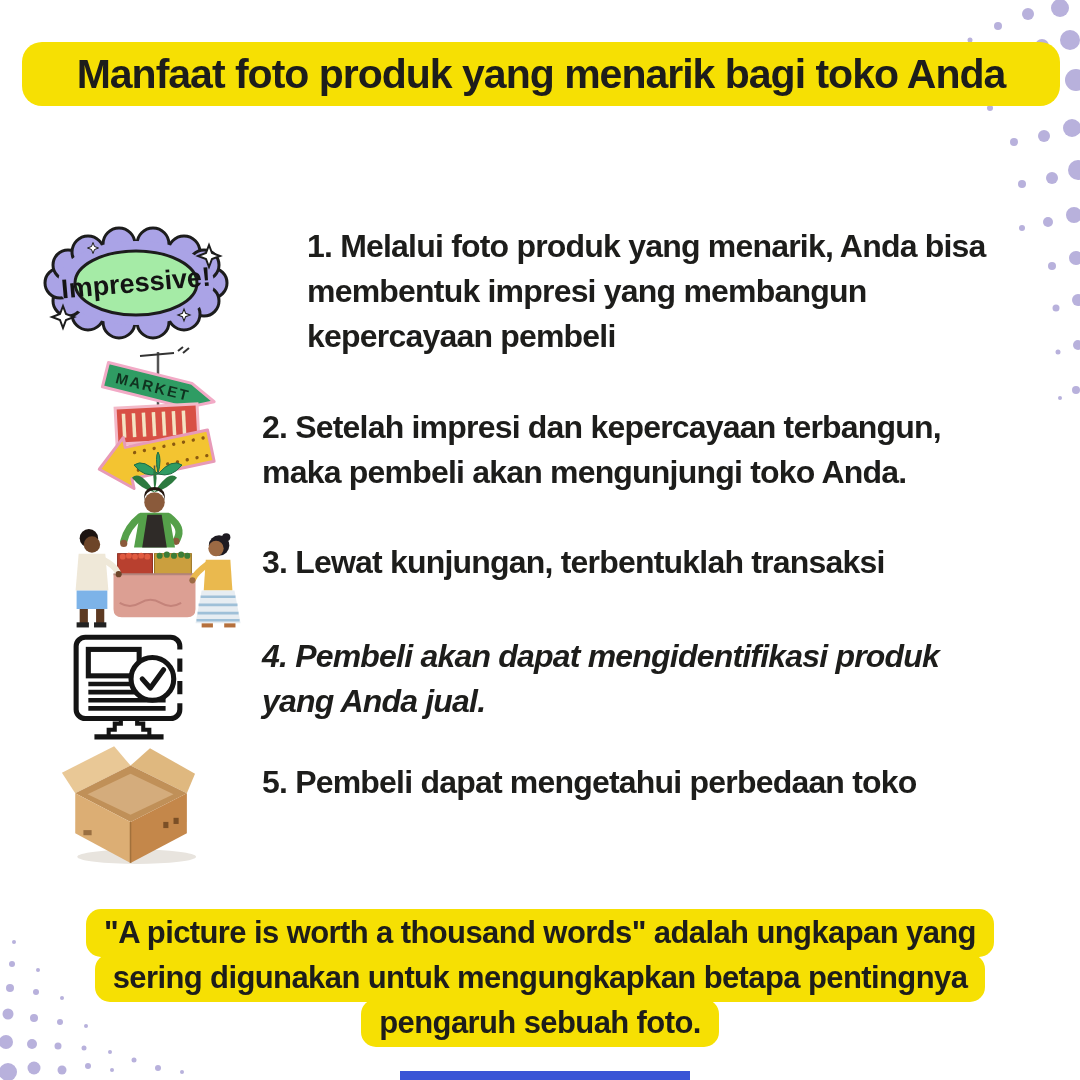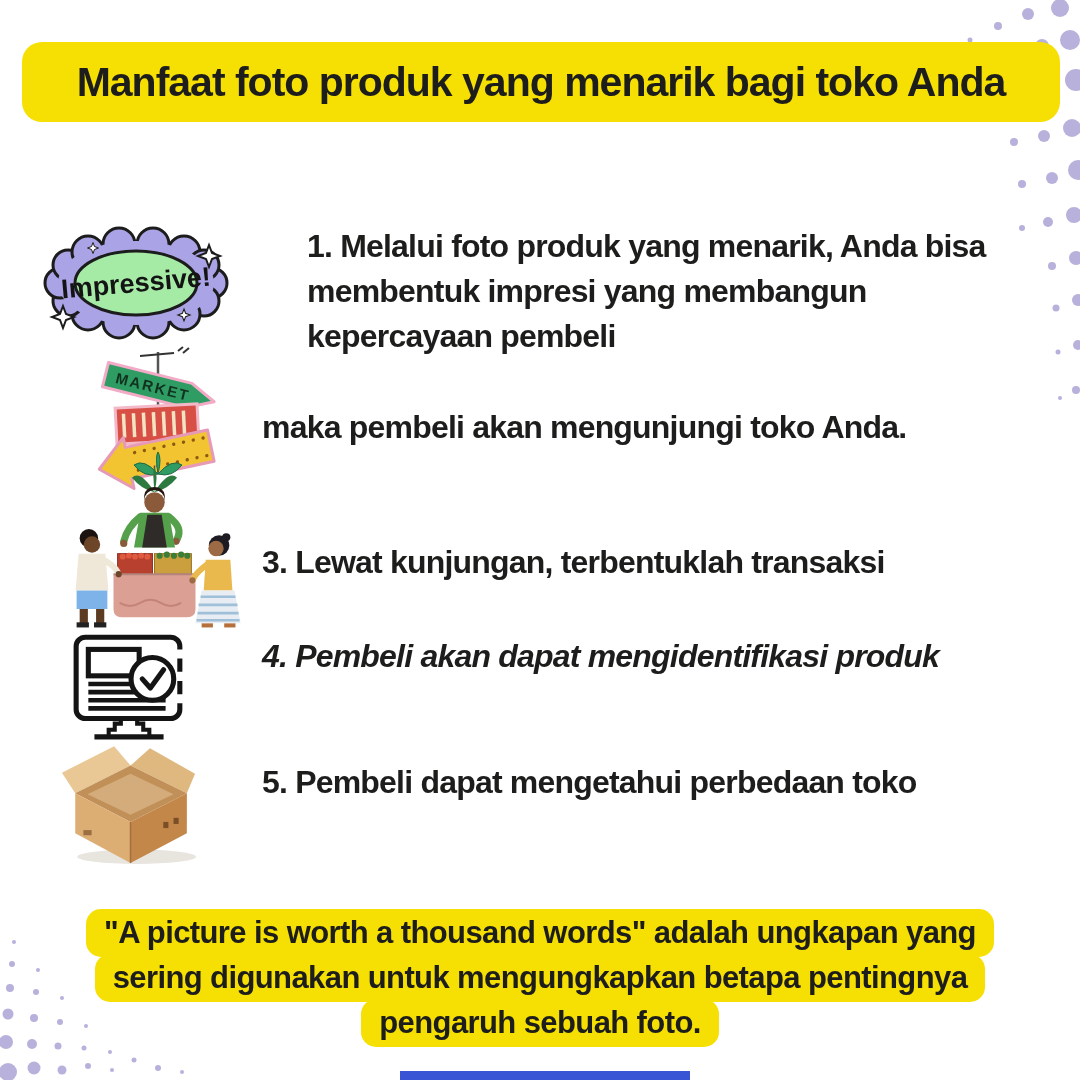--- a/index.html
+++ b/index.html
@@ -14,21 +14,21 @@
     position:relative;
     width:1080px;height:1080px;
     background:#ffffff;
     overflow:hidden;
     font-family:"Liberation Sans", sans-serif;
     color:var(--text-dark);
   }
   .dots-tr{position:absolute;top:0;right:0;width:170px;height:430px;}
   .dots-bl{position:absolute;left:0;bottom:0;width:220px;height:160px;}
   .header-banner{
-    position:absolute;left:22px;top:42px;width:1038px;height:80px;
+    position:absolute;left:22px;top:42px;width:1038px;height:64px;
     background:var(--highlight-yellow);
     border-radius:20px;
     display:flex;align-items:center;justify-content:center;
   }
   .header-banner h1{
     font-size:41px;font-weight:800;letter-spacing:-1px;
     color:var(--text-dark);white-space:nowrap;
   }
   .benefit{
     position:absolute;left:262px;width:792px;
@@ -296,27 +296,29 @@
   <rect x="118" y="76" width="5" height="6" fill="#6E4520" opacity="0.85"></rect>
   <rect x="30" y="88" width="8" height="5" fill="#6E4520" opacity="0.6"></rect>
 </svg>
 
 <div class="benefit" style="top:224px;margin-left:45px;">
   <div>1. Melalui foto produk yang menarik, Anda bisa</div>
   <div>membentuk impresi yang membangun</div>
   <div>kepercayaan pembeli</div>
 </div>
 <div class="benefit" style="top:405px;">
+  <div>2. Setelah impresi dan kepercayaan terbangun,</div>
   <div>maka pembeli akan mengunjungi toko Anda.</div>
 </div>
 <div class="benefit" style="top:540px;">
   <div>3. Lewat kunjungan, terbentuklah transaksi</div>
 </div>
 <div class="benefit" style="top:634px;font-style:italic;">
   <div>4. Pembeli akan dapat mengidentifikasi produk</div>
+  <div>yang Anda jual.</div>
 </div>
 <div class="benefit" style="top:760px;">
   <div>5. Pembeli dapat mengetahui perbedaan toko</div>
 </div>
 
 <div class="footer-quote">
   <div class="quote-line-row"><span class="quote-line">"A picture is worth a thousand words" adalah ungkapan yang</span></div>
   <div class="quote-line-row"><span class="quote-line">sering digunakan untuk mengungkapkan betapa pentingnya</span></div>
   <div class="quote-line-row"><span class="quote-line">pengaruh sebuah foto.</span></div>
 </div>

